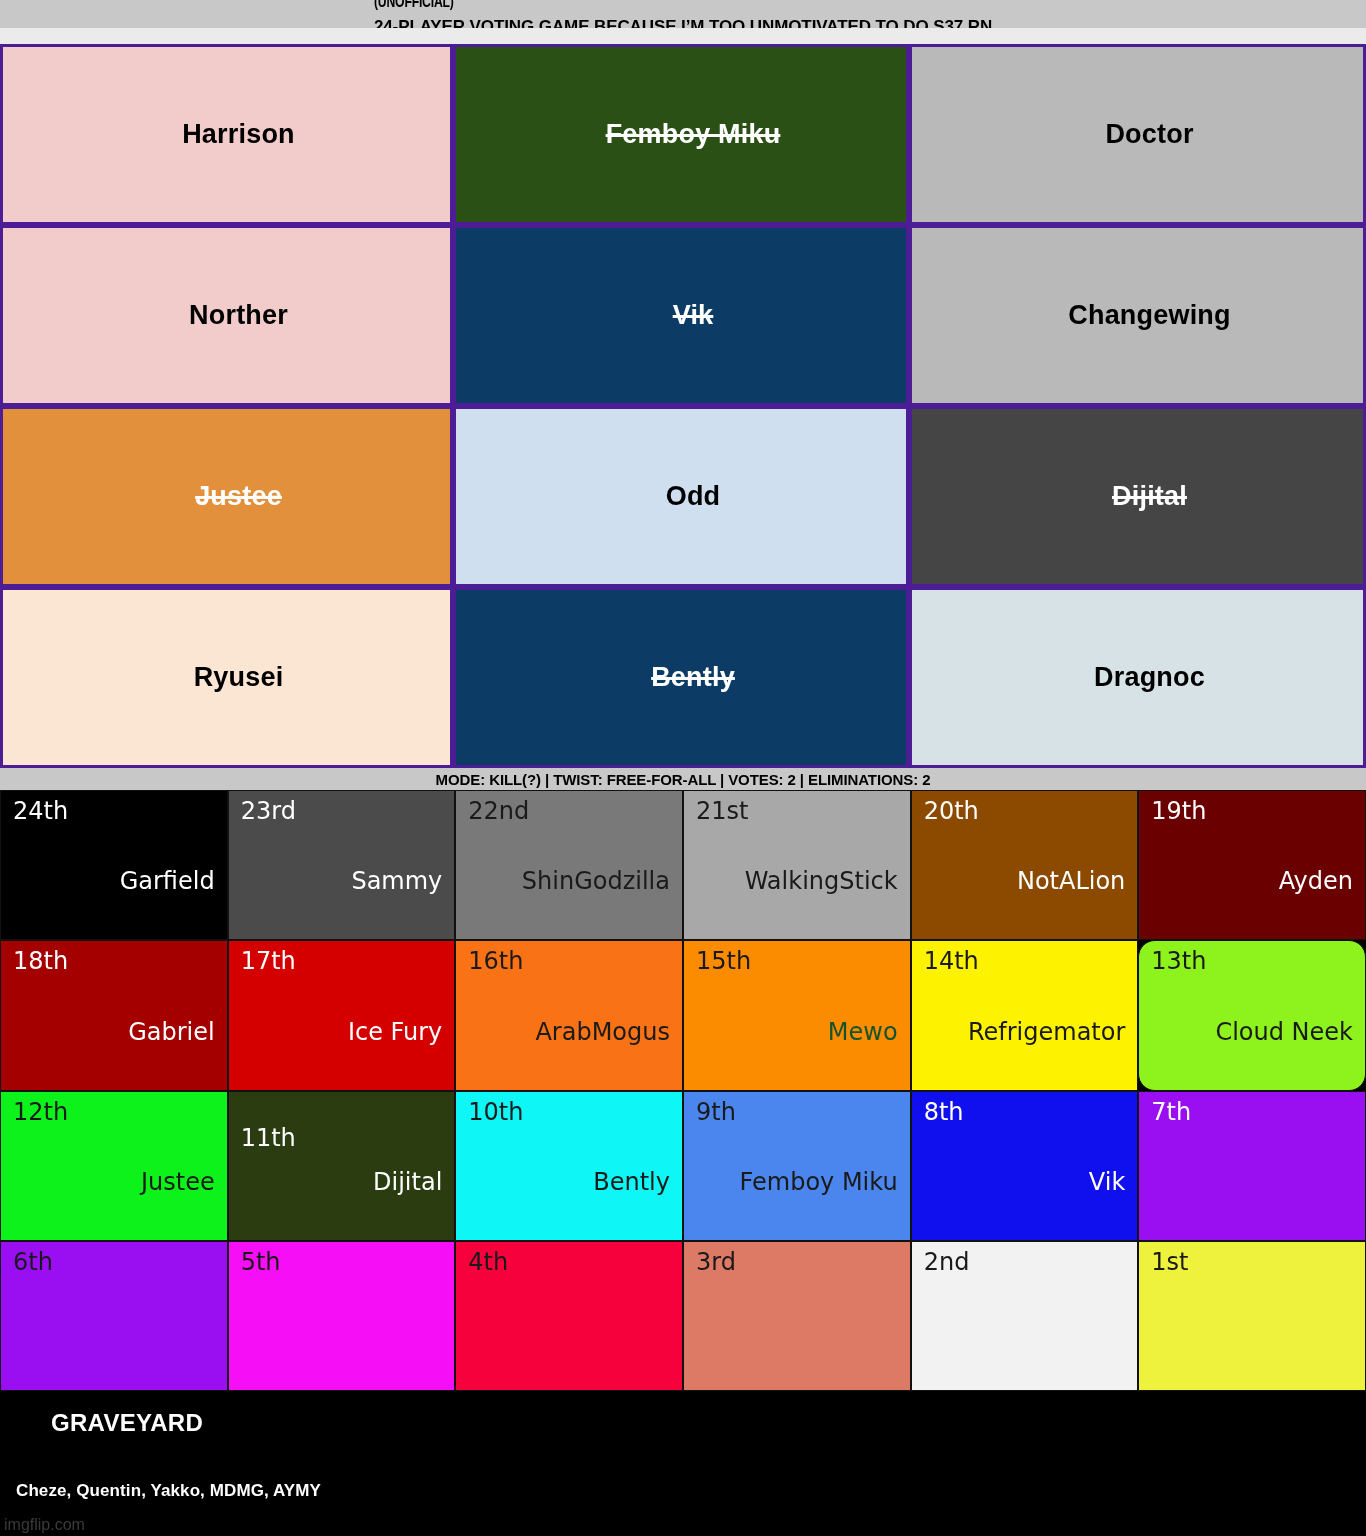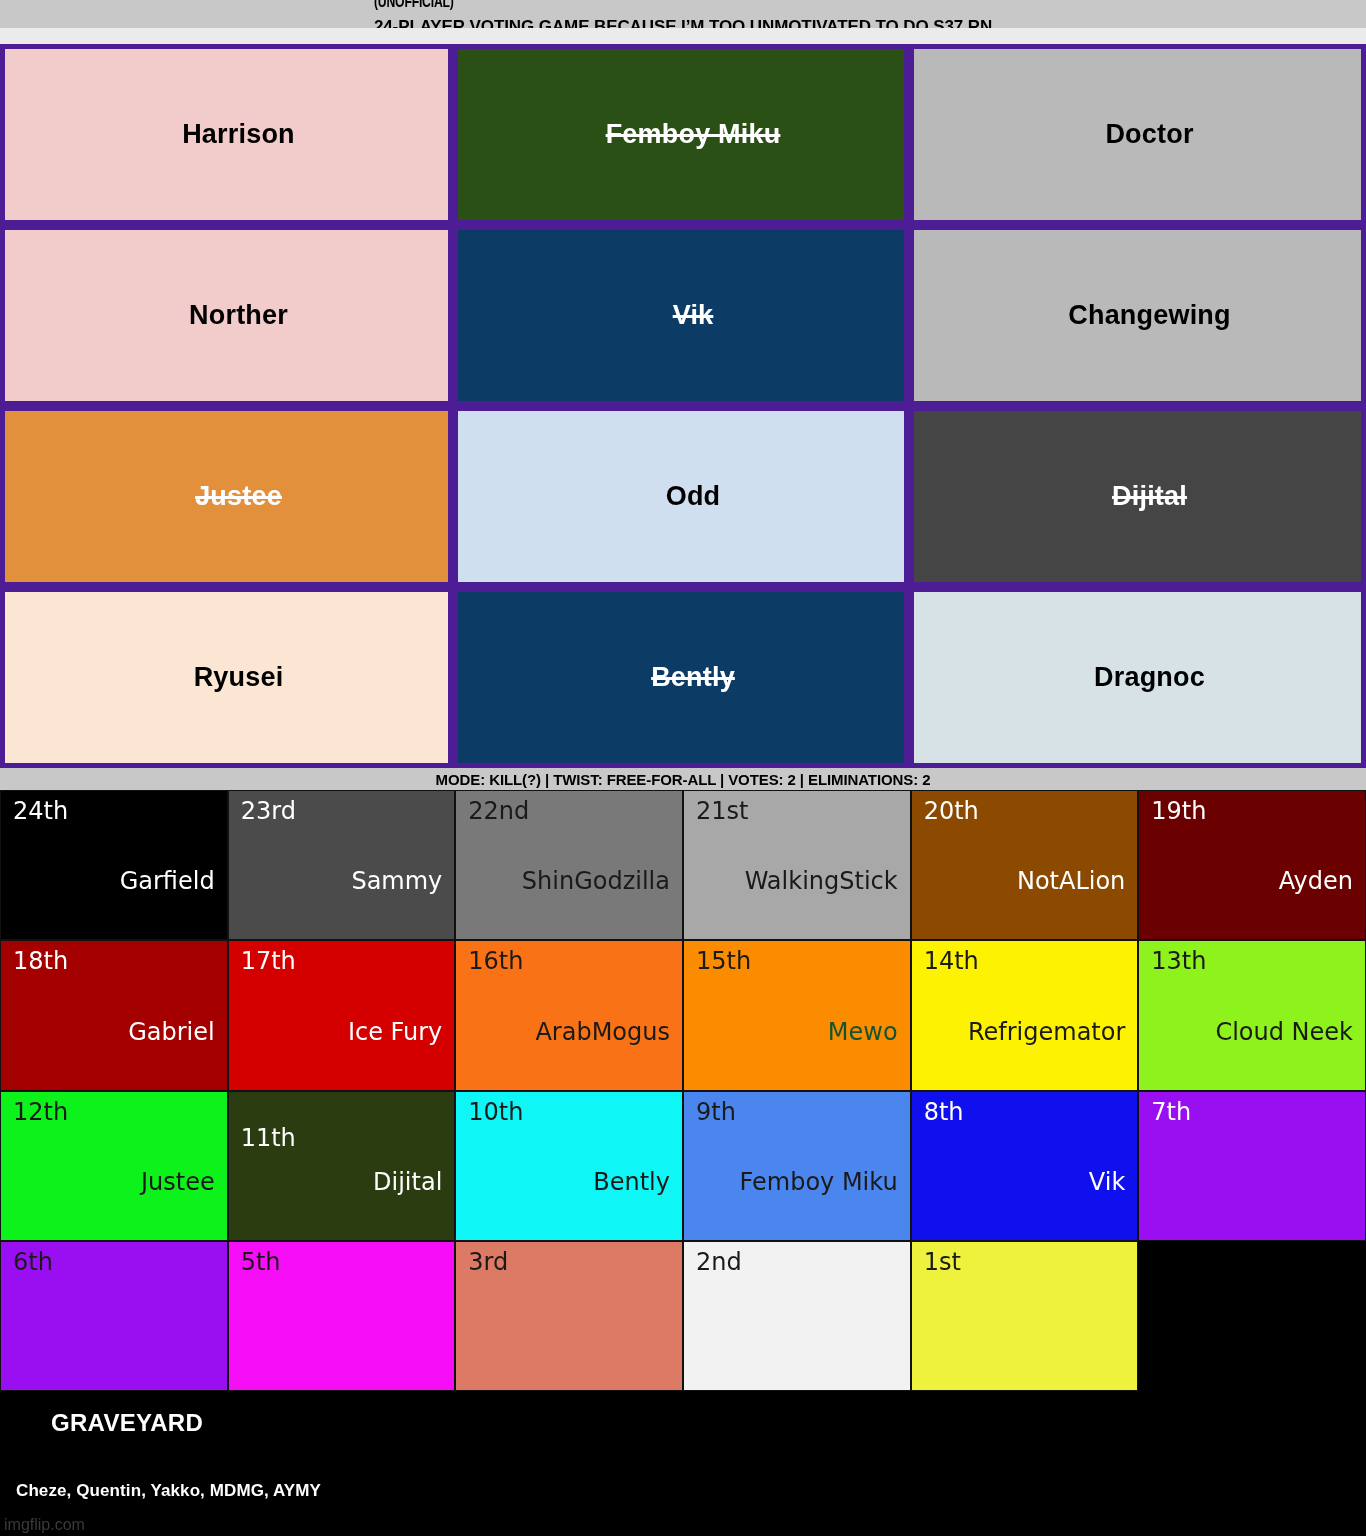--- a/index.html
+++ b/index.html
@@ -67,21 +67,21 @@
     grid-template-columns: 453px 456px 457px;
     grid-template-rows: 181px 181px 181px 181px;
     gap: 0;
     background: #b9b9b9;
   }
   .pcell {
     display: flex;
     align-items: center;
     justify-content: center;
     box-sizing: border-box;
-    border: 5px solid #4c1d95;
+    border: 3px solid #4c1d95;
     overflow: hidden;
     padding-left: 24px;
   }
   .pname {
     font-size: 27px;
     font-weight: bold;
     text-align: center;
     line-height: 1.1;
     letter-spacing: 0.2px;
   }
@@ -271,21 +271,21 @@
         <div class="rname" style="color: rgb(26, 26, 26);">ArabMogus</div>
       </div>
       <div class="rcell" style="background: rgb(251, 140, 0);">
         <div class="rrank" style="color: rgb(26, 26, 26);">15th</div>
         <div class="rname" style="color: #14532d;">Mewo</div>
       </div>
       <div class="rcell" style="background: rgb(253, 242, 0);">
         <div class="rrank" style="color: rgb(26, 26, 26);">14th</div>
         <div class="rname" style="color: rgb(26, 26, 26);">Refrigemator</div>
       </div>
-      <div class="rcell" style="background: rgb(142, 242, 28);">
+      <div class="rcell" style="background: rgb(142, 242, 28); border-radius: 17px;">
         <div class="rrank" style="color: rgb(26, 26, 26);">13th</div>
         <div class="rname" style="color: rgb(26, 26, 26);">Cloud Neek</div>
       </div>
       <div class="rcell" style="background: rgb(14, 242, 28);">
         <div class="rrank" style="color: rgb(26, 26, 26);">12th</div>
         <div class="rname" style="color: rgb(26, 26, 26);">Justee</div>
       </div>
       <div class="rcell" style="background: rgb(42, 60, 16);">
         <div class="rrank" style="color: rgb(255, 255, 255); margin-top: 26px;">11th</div>
         <div class="rname" style="color: rgb(255, 255, 255);">Dijital</div>
@@ -305,20 +305,24 @@
       <div class="rcell" style="background: rgb(154, 15, 242);">
         <div class="rrank" style="color: rgb(255, 255, 255);">7th</div>
         <div class="rname" style="color: rgb(255, 255, 255);"></div>
       </div>
       <div class="rcell" style="background: rgb(154, 15, 242);">
         <div class="rrank" style="color: rgb(26, 26, 26);">6th</div>
         <div class="rname" style="color: rgb(26, 26, 26);"></div>
       </div>
       <div class="rcell" style="background: rgb(246, 15, 246);">
         <div class="rrank" style="color: rgb(26, 26, 26);">5th</div>
+        <div class="rname" style="color: rgb(26, 26, 26);"></div>
+      </div>
+      <div class="rcell" style="background: rgb(246, 1, 60);">
+        <div class="rrank" style="color: rgb(26, 26, 26);">4th</div>
         <div class="rname" style="color: rgb(26, 26, 26);"></div>
       </div>
       <div class="rcell" style="background: rgb(221, 122, 102);">
         <div class="rrank" style="color: rgb(26, 26, 26);">3rd</div>
         <div class="rname" style="color: rgb(26, 26, 26);"></div>
       </div>
       <div class="rcell" style="background: rgb(242, 242, 242);">
         <div class="rrank" style="color: rgb(26, 26, 26);">2nd</div>
         <div class="rname" style="color: rgb(26, 26, 26);"></div>
       </div>

